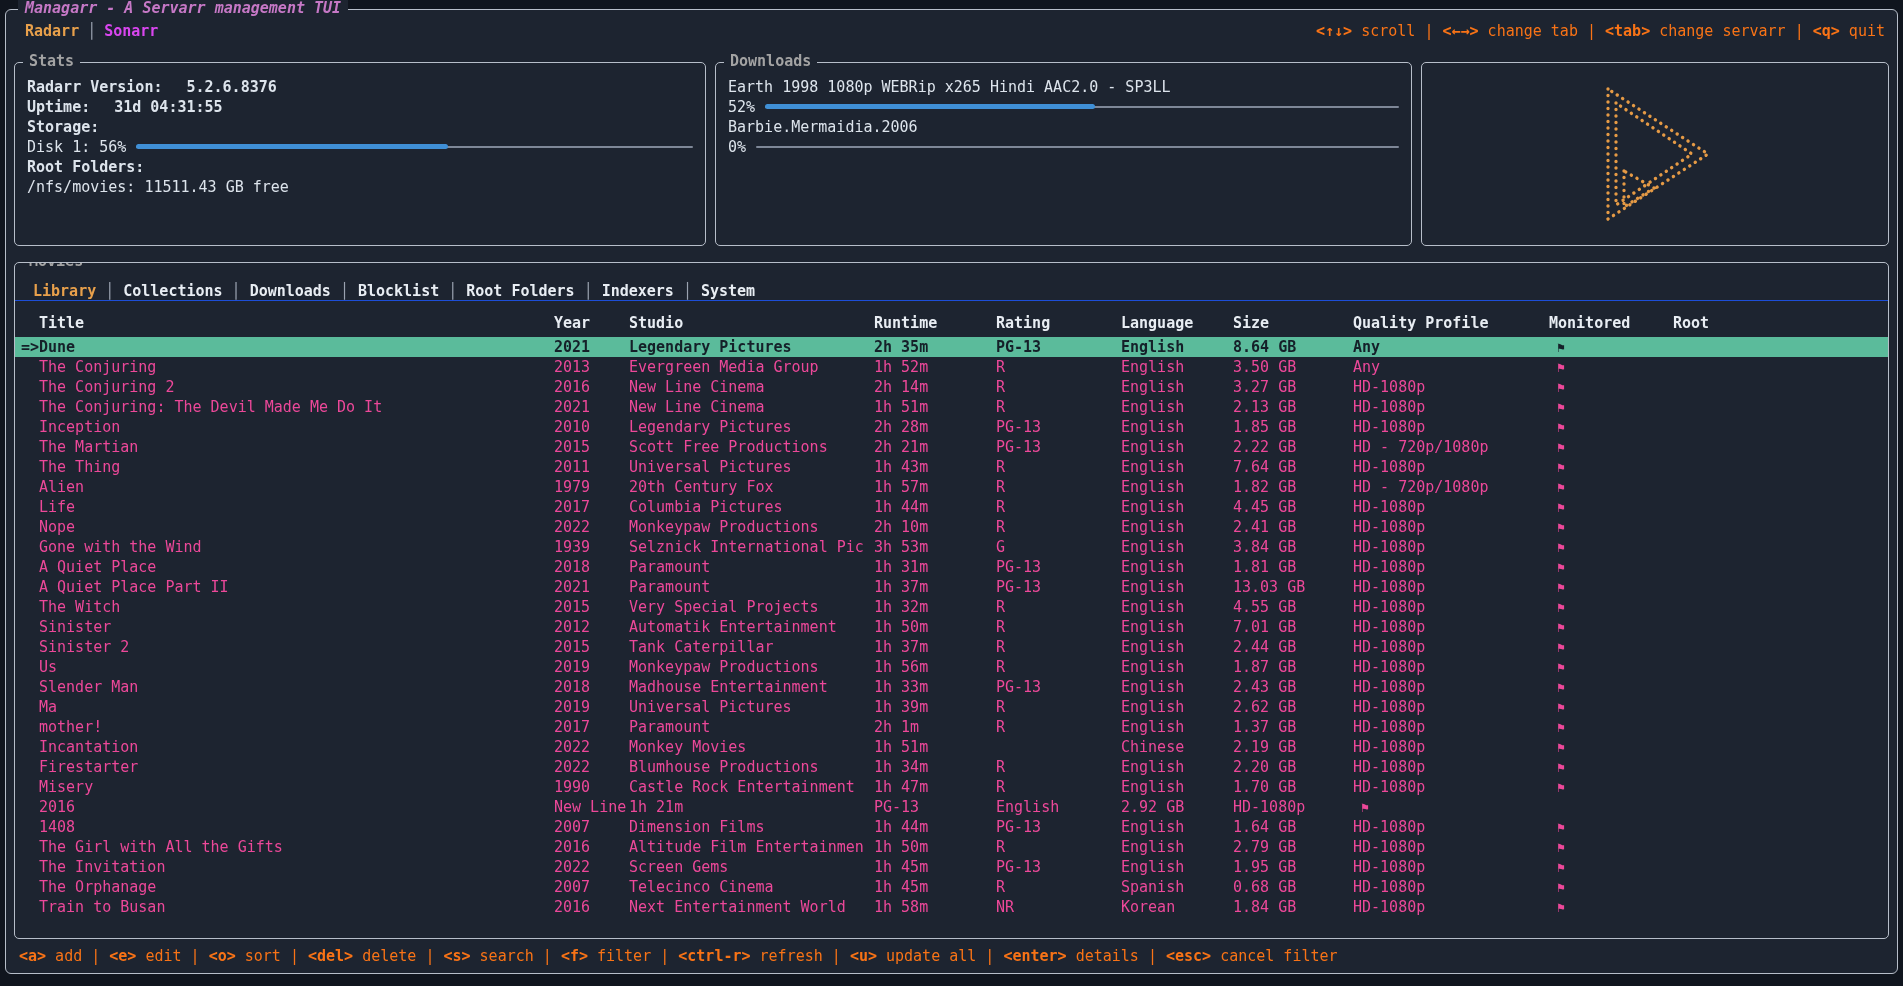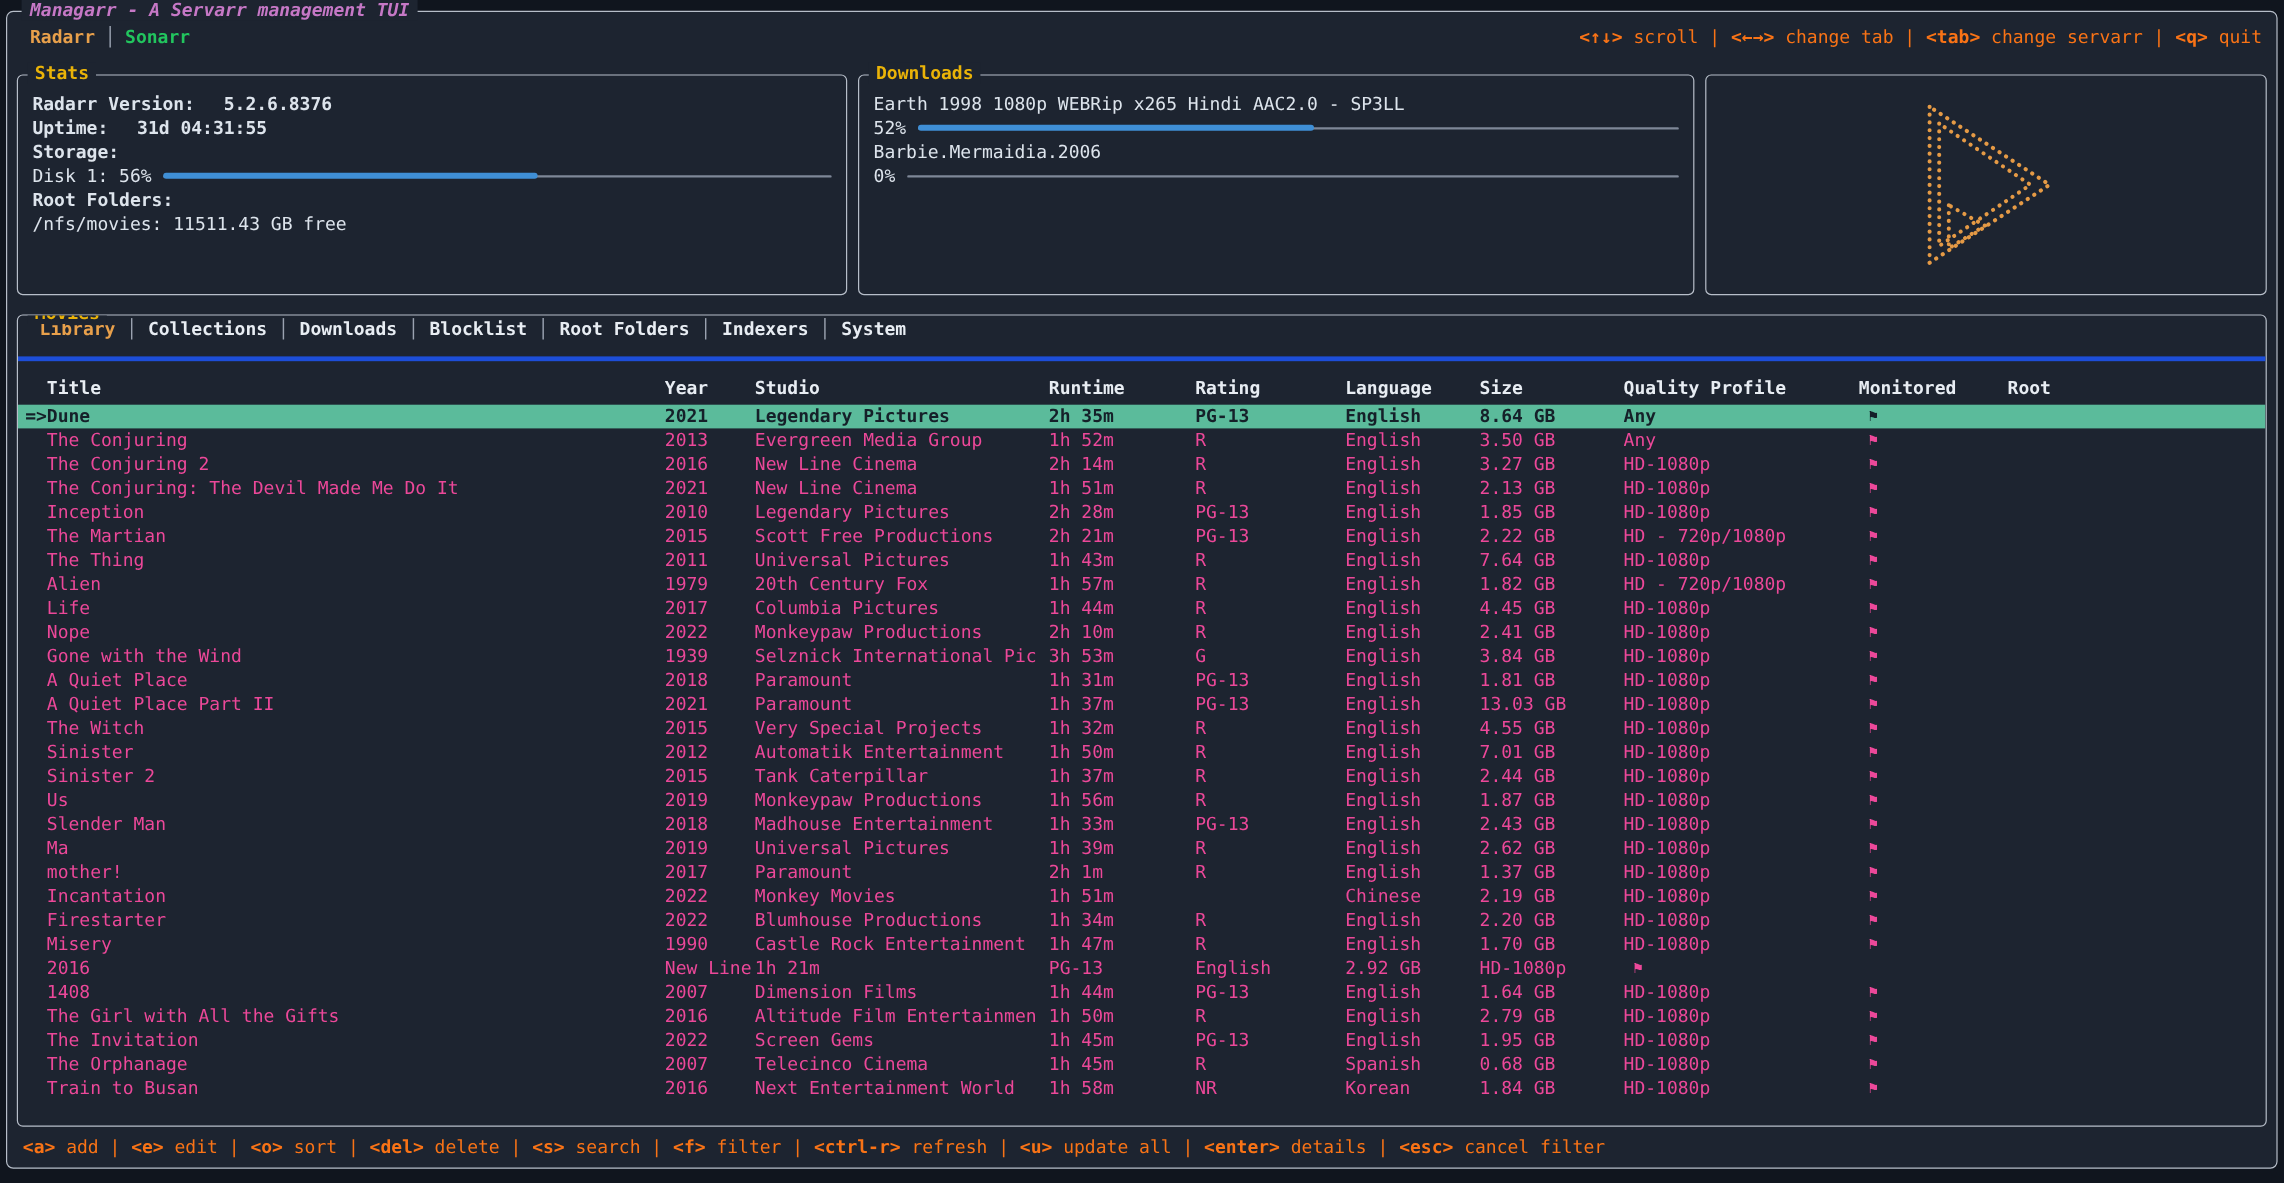--- a/index.html
+++ b/index.html
@@ -7,51 +7,51 @@
   body{font-family:"DejaVu Sans Mono","Liberation Mono",monospace;font-size:15px;color:#dde4ec;position:relative}
 
   .frame{position:absolute;left:5px;top:9px;right:5px;bottom:12px;background:#1d2430;
          border:1px solid #b7bec9;border-radius:6px;display:flex;flex-direction:column}
   .frame-title{position:absolute;top:-11px;left:12px;background:#1d2430;padding:0 7px;
                color:#c678c6;font-style:italic;font-weight:bold;white-space:pre}
 
   .topbar{display:flex;justify-content:space-between;align-items:flex-start;
           padding:12px 12px 0;height:52px;flex:0 0 auto}
   .servarr-tabs{display:flex;align-items:center;white-space:pre}
-  .stab{font-weight:bold;padding:0 7px;color:#22c55e}
+  .stab{font-weight:bold;padding:0 7px;color:#d946ef}
   .stab.active{color:#e8a04b}
   .tab-sep{color:#9aa2b0;padding:0 1px}
 
   .help{color:#f97316;white-space:pre}
   .help-key{font-weight:bold}
 
   .panels-row{display:flex;gap:9px;padding:0 8px;height:184px;flex:0 0 auto}
   .panel{position:relative;border:1px solid #b7bec9;border-radius:5px;background:#1d2430}
   .panel-title{position:absolute;top:-11px;left:8px;background:#1d2430;padding:0 6px;
-               font-weight:bold;color:#eab308;white-space:pre}
+               font-weight:bold;color:#a3a3a3;white-space:pre}
   .stats-panel{width:692px;padding:14px 12px 0}
   .downloads-panel{flex:1;padding:14px 12px 0}
   .logo-panel{width:468px;display:flex;align-items:center;justify-content:center}
 
   .stat-line{height:20px;line-height:20px;display:flex;align-items:flex-start;white-space:pre}
   .stat-line .lb{font-weight:bold}
   .stat-line .val{margin-left:24px;font-weight:bold}
   .plain{font-weight:normal}
 
   .gauge{position:relative;flex:1;height:20px;margin-left:10px}
   .gauge .track{position:absolute;left:0;right:0;top:9px;height:2px;background:#7e8797;border-radius:1px}
   .gauge .fill{position:absolute;left:0;top:7px;height:5px;background:#3f8fd6;border-radius:3px}
 
   .dl-name{height:20px;line-height:20px;white-space:pre;overflow:hidden}
   .gauge-line{display:flex;align-items:center;height:20px;white-space:pre}
 
   .movies-panel{flex:1;margin:16px 8px 0;position:relative;border:1px solid #b7bec9;border-radius:5px;
                 display:flex;flex-direction:column;overflow:hidden;background:#1d2430}
-  .tabs-row{display:flex;align-items:flex-start;height:38px;padding:2px 10px 0;
-            border-bottom:4px solid #1d4ed8;white-space:pre}
+  .tabs-row{display:flex;align-items:flex-end;height:38px;padding:2px 10px 0;
+            border-bottom:1px solid #1d4ed8;white-space:pre}
   .mtab{font-weight:bold;padding:0 8px;color:#e8edf3}
   .mtab.active{color:#e8a04b}
 
   .thead,.trow{display:grid;align-items:center;
     grid-template-columns:24px 515px 75px 245px 122px 125px 112px 120px 196px 124px 1fr}
   .thead{height:36px;padding-top:8px;font-weight:bold;color:#e8edf3;flex:0 0 auto}
   .trow{height:20px;color:#ec4899}
   .cell{white-space:pre;overflow:hidden}
   .gutter{padding-left:6px}
   .trow.selected{background:#5bbb9b;color:#152029;font-weight:bold}

